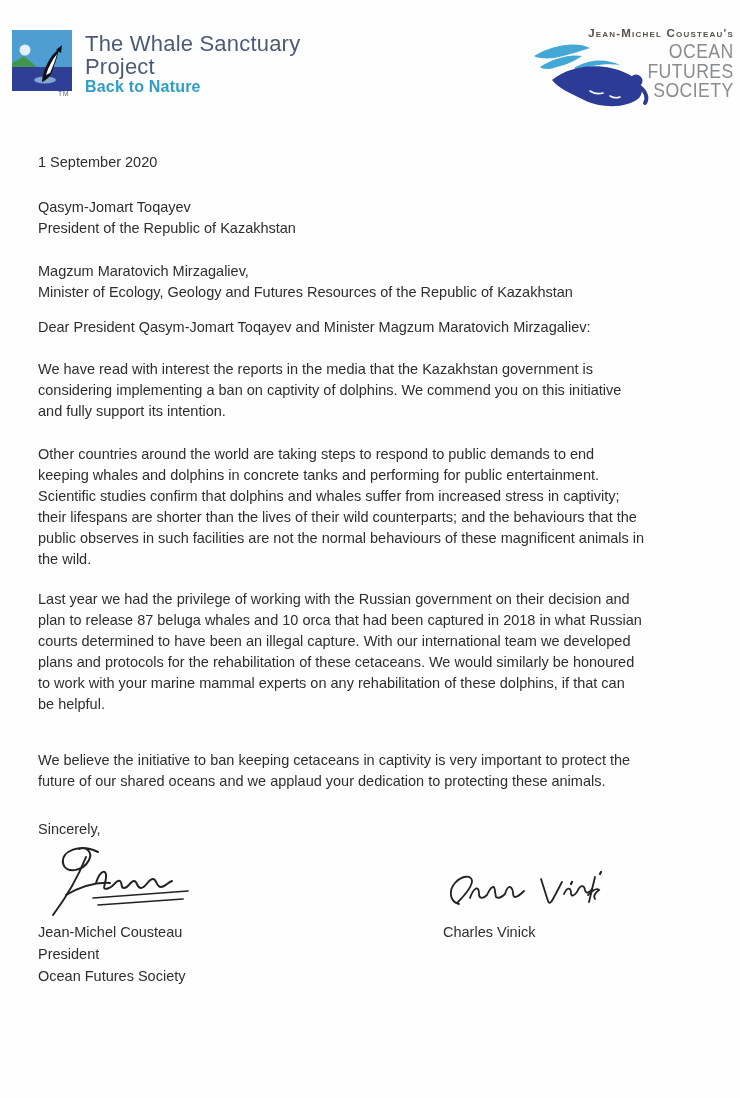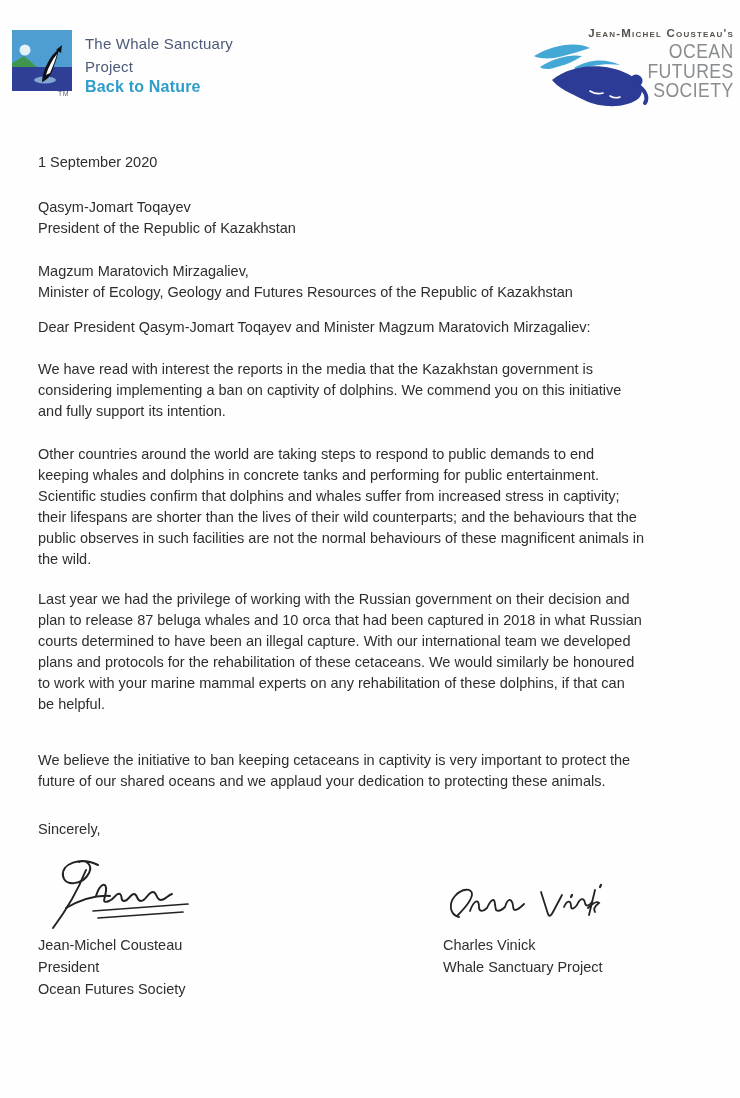--- a/index.html
+++ b/index.html
@@ -10,21 +10,21 @@
     background:#fefefe;
     font-family:"Liberation Sans", sans-serif;
     color:#2b2b2b;
     overflow:hidden;
   }
 
   
   .wsp-logo-box { position:absolute; left:12px; top:30px; width:60px; height:61px; }
   .wsp-tm { position:absolute; left:58px; top:90px; font-size:7px; letter-spacing:.5px; color:#5a6478; }
   .wsp-text { position:absolute; left:85px; top:32px; }
-  .wsp-title { font-size:15px; line-height:23px; color:#4c5a77; letter-spacing:.2px; }
+  .wsp-title { font-size:22px; line-height:23px; color:#4c5a77; letter-spacing:.2px; }
   .wsp-tagline { font-size:16px; font-weight:bold; color:#2f9dc9; letter-spacing:.2px; }
 
   .ofs-kicker {
     position:absolute; right:6px; top:27px;
     font-size:11.5px; font-weight:bold; font-variant:small-caps;
     letter-spacing:1.2px; color:#57514b; text-align:right;
   }
   .ofs-name { position:absolute; right:6px; top:41px; text-align:right; }
   .ofs-line {
     font-size:21px; line-height:19.5px; letter-spacing:.5px;
@@ -39,21 +39,21 @@
   }
   .para { white-space:pre-line; }
   .blk-date       { margin-bottom:24px; }
   .blk-recipient1 { margin-bottom:22px; }
   .blk-recipient2 { margin-bottom:14px; }
   .blk-salutation { margin-bottom:21px; }
   .blk-p1 { margin-bottom:22px; }
   .blk-p2 { margin-bottom:19px; }
   .blk-p3 { margin-bottom:35px; }
   .blk-p4 { margin-bottom:27px; }
-  .blk-closing { margin-bottom:14px; }
+  .blk-closing { margin-bottom:1px; }
 
   
   .sig-row { display:flex; align-items:flex-start; }
   .sig-col-left  { width:405px; }
   .sig-col-right { width:267px; }
   .sig-area-left  { height:80px; }
   .sig-area-right { height:80px; display:flex; align-items:flex-end; padding-bottom:6px; }
   .sig-name-block div { line-height:22px; }
   .sig-svg { display:block; }
 </style>
@@ -166,19 +166,18 @@
               <path d="M121,27 c3,-7 7,-7 7,-1 c0,4 3,3 6,-1 c3,-7 7,-8 8,-2 c1,4 4,3 7,-1"></path>
               <path d="M152,10 l-6,25"></path>
               <path d="M145,28 c5,-5 9,-7 11,-5 c-4,3 -6,6 -4,9"></path>
               <path d="M128,17 l1,-2" stroke-width="2.2"></path>
               <path d="M157,7 l1,-2" stroke-width="2.2"></path>
             </g>
           </svg>
         </div>
         <div class="sig-name-block">
           <div>Charles Vinick</div>
-          <div>Whale Sanctuary Project</div>
         </div>
       </div>
 
     </div>
   </div>
 </div>
 
 </body></html>

